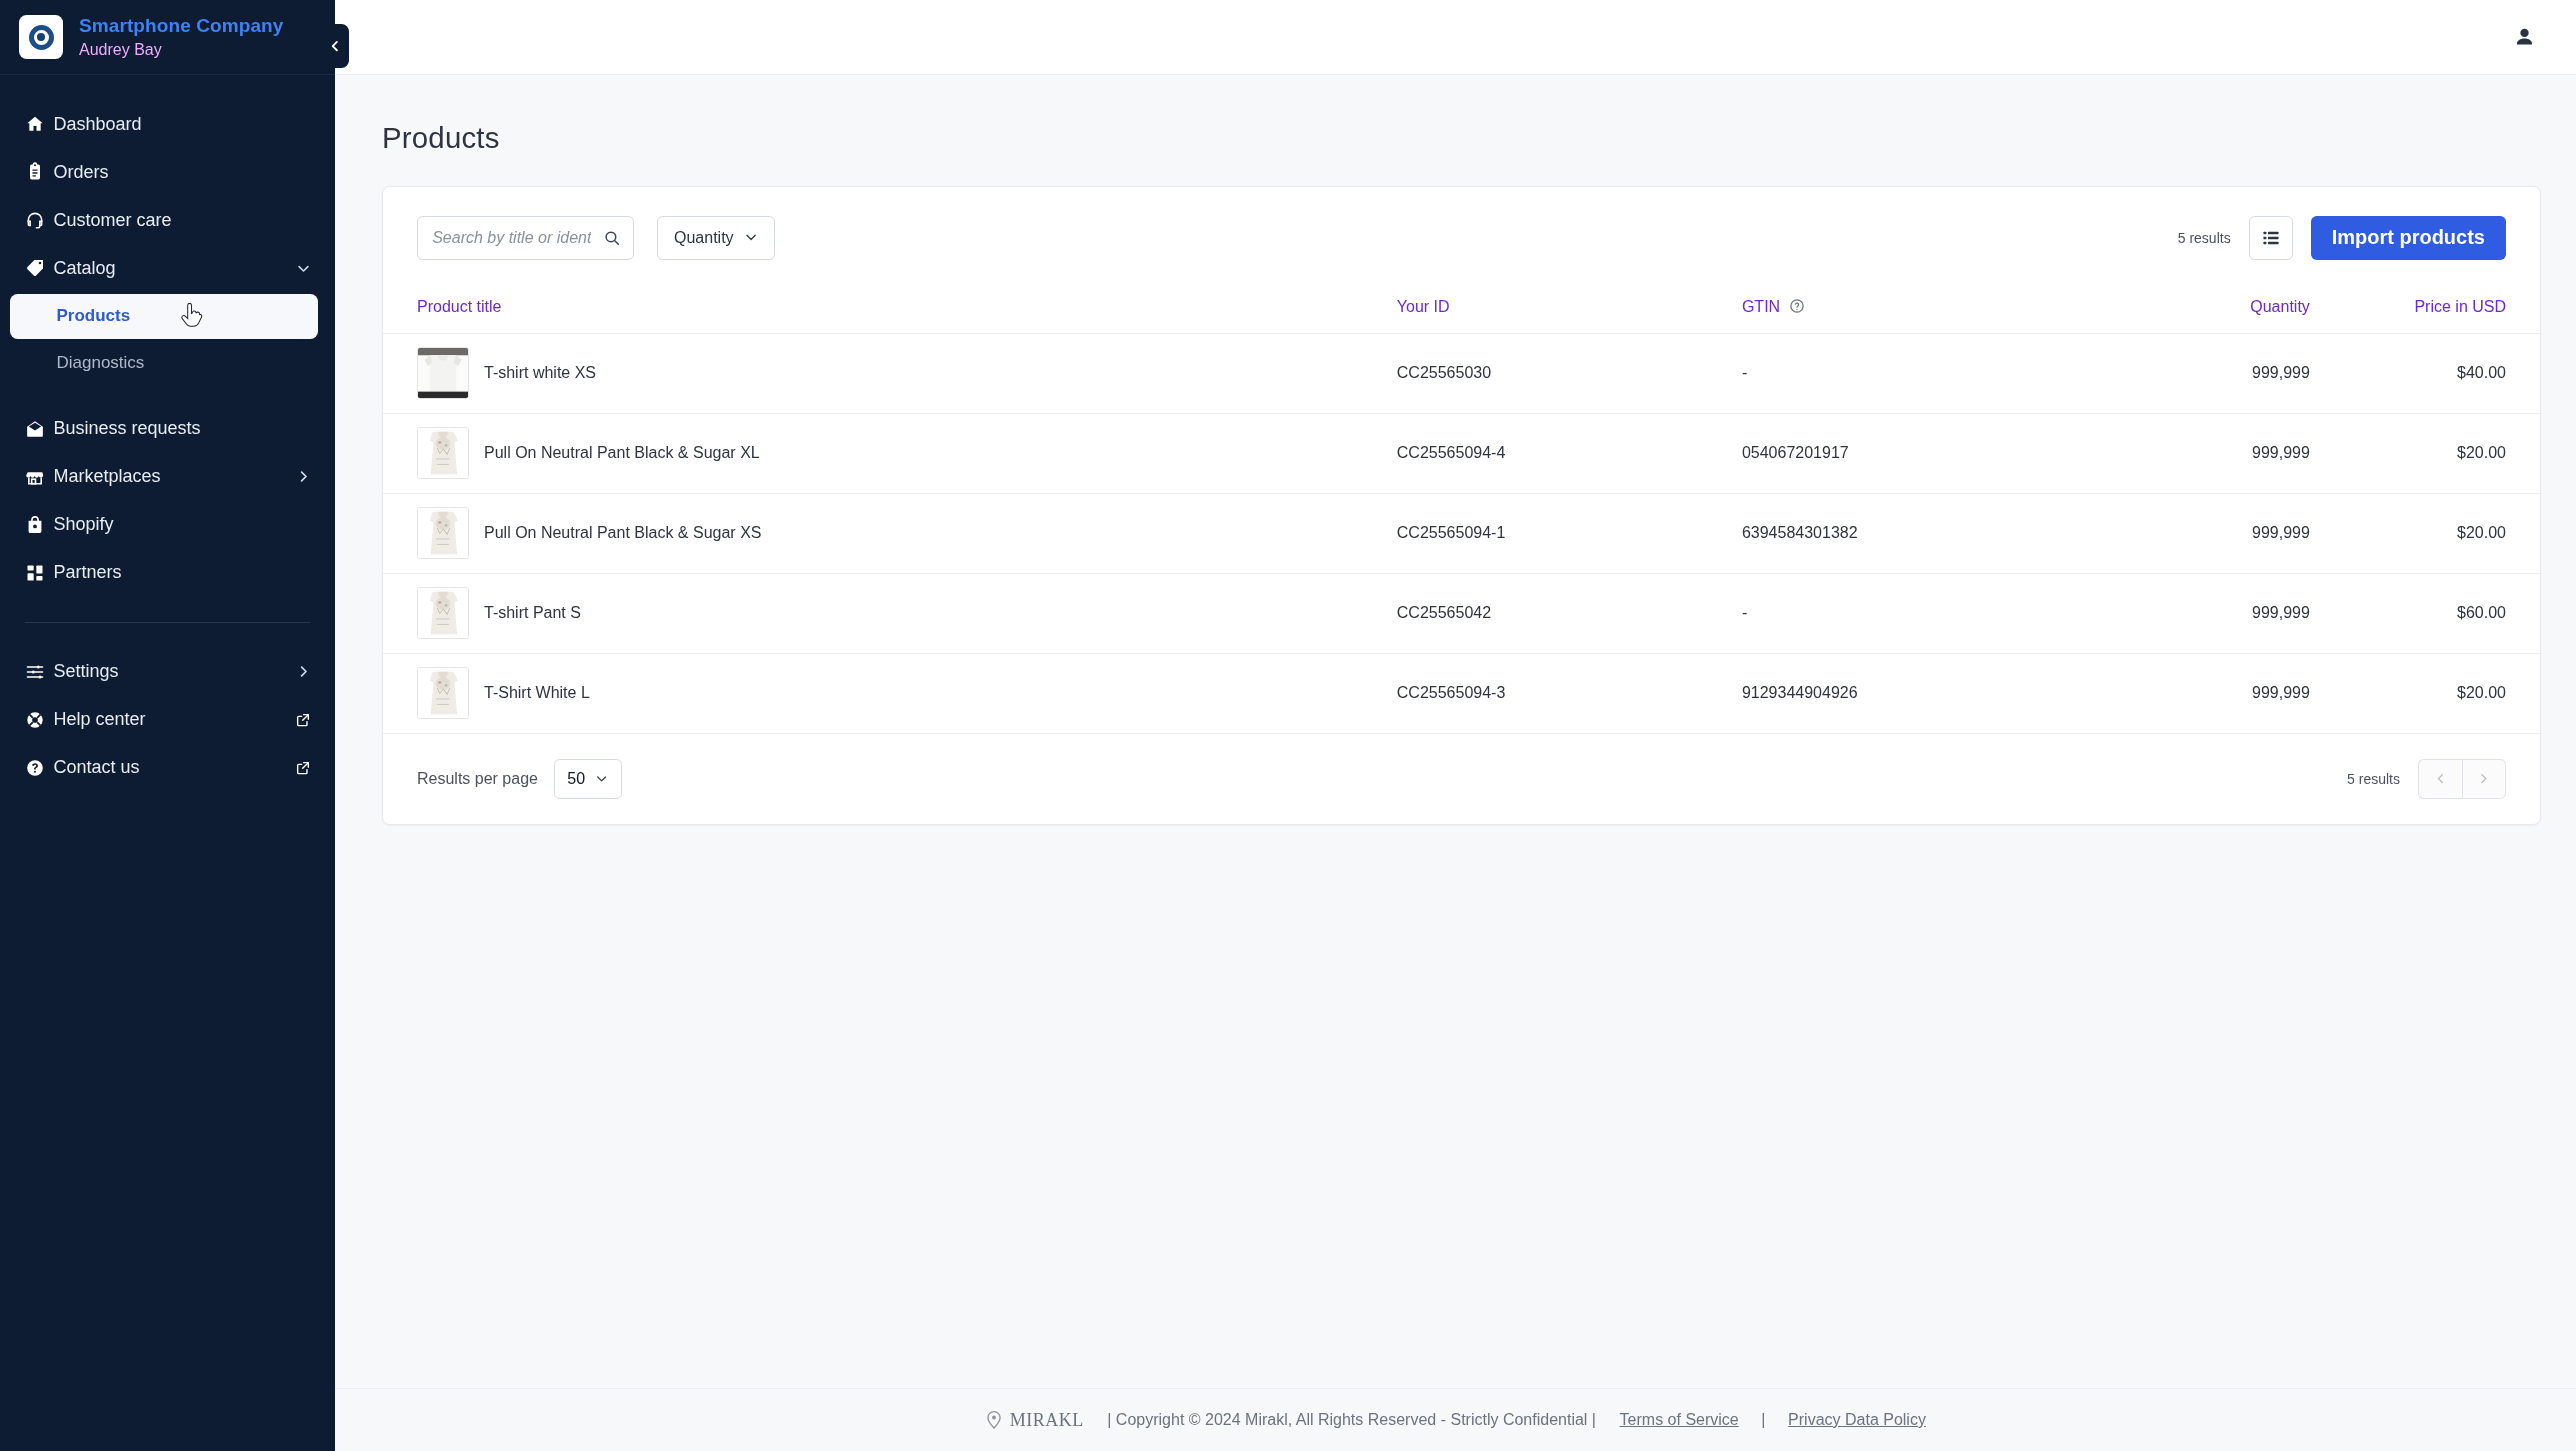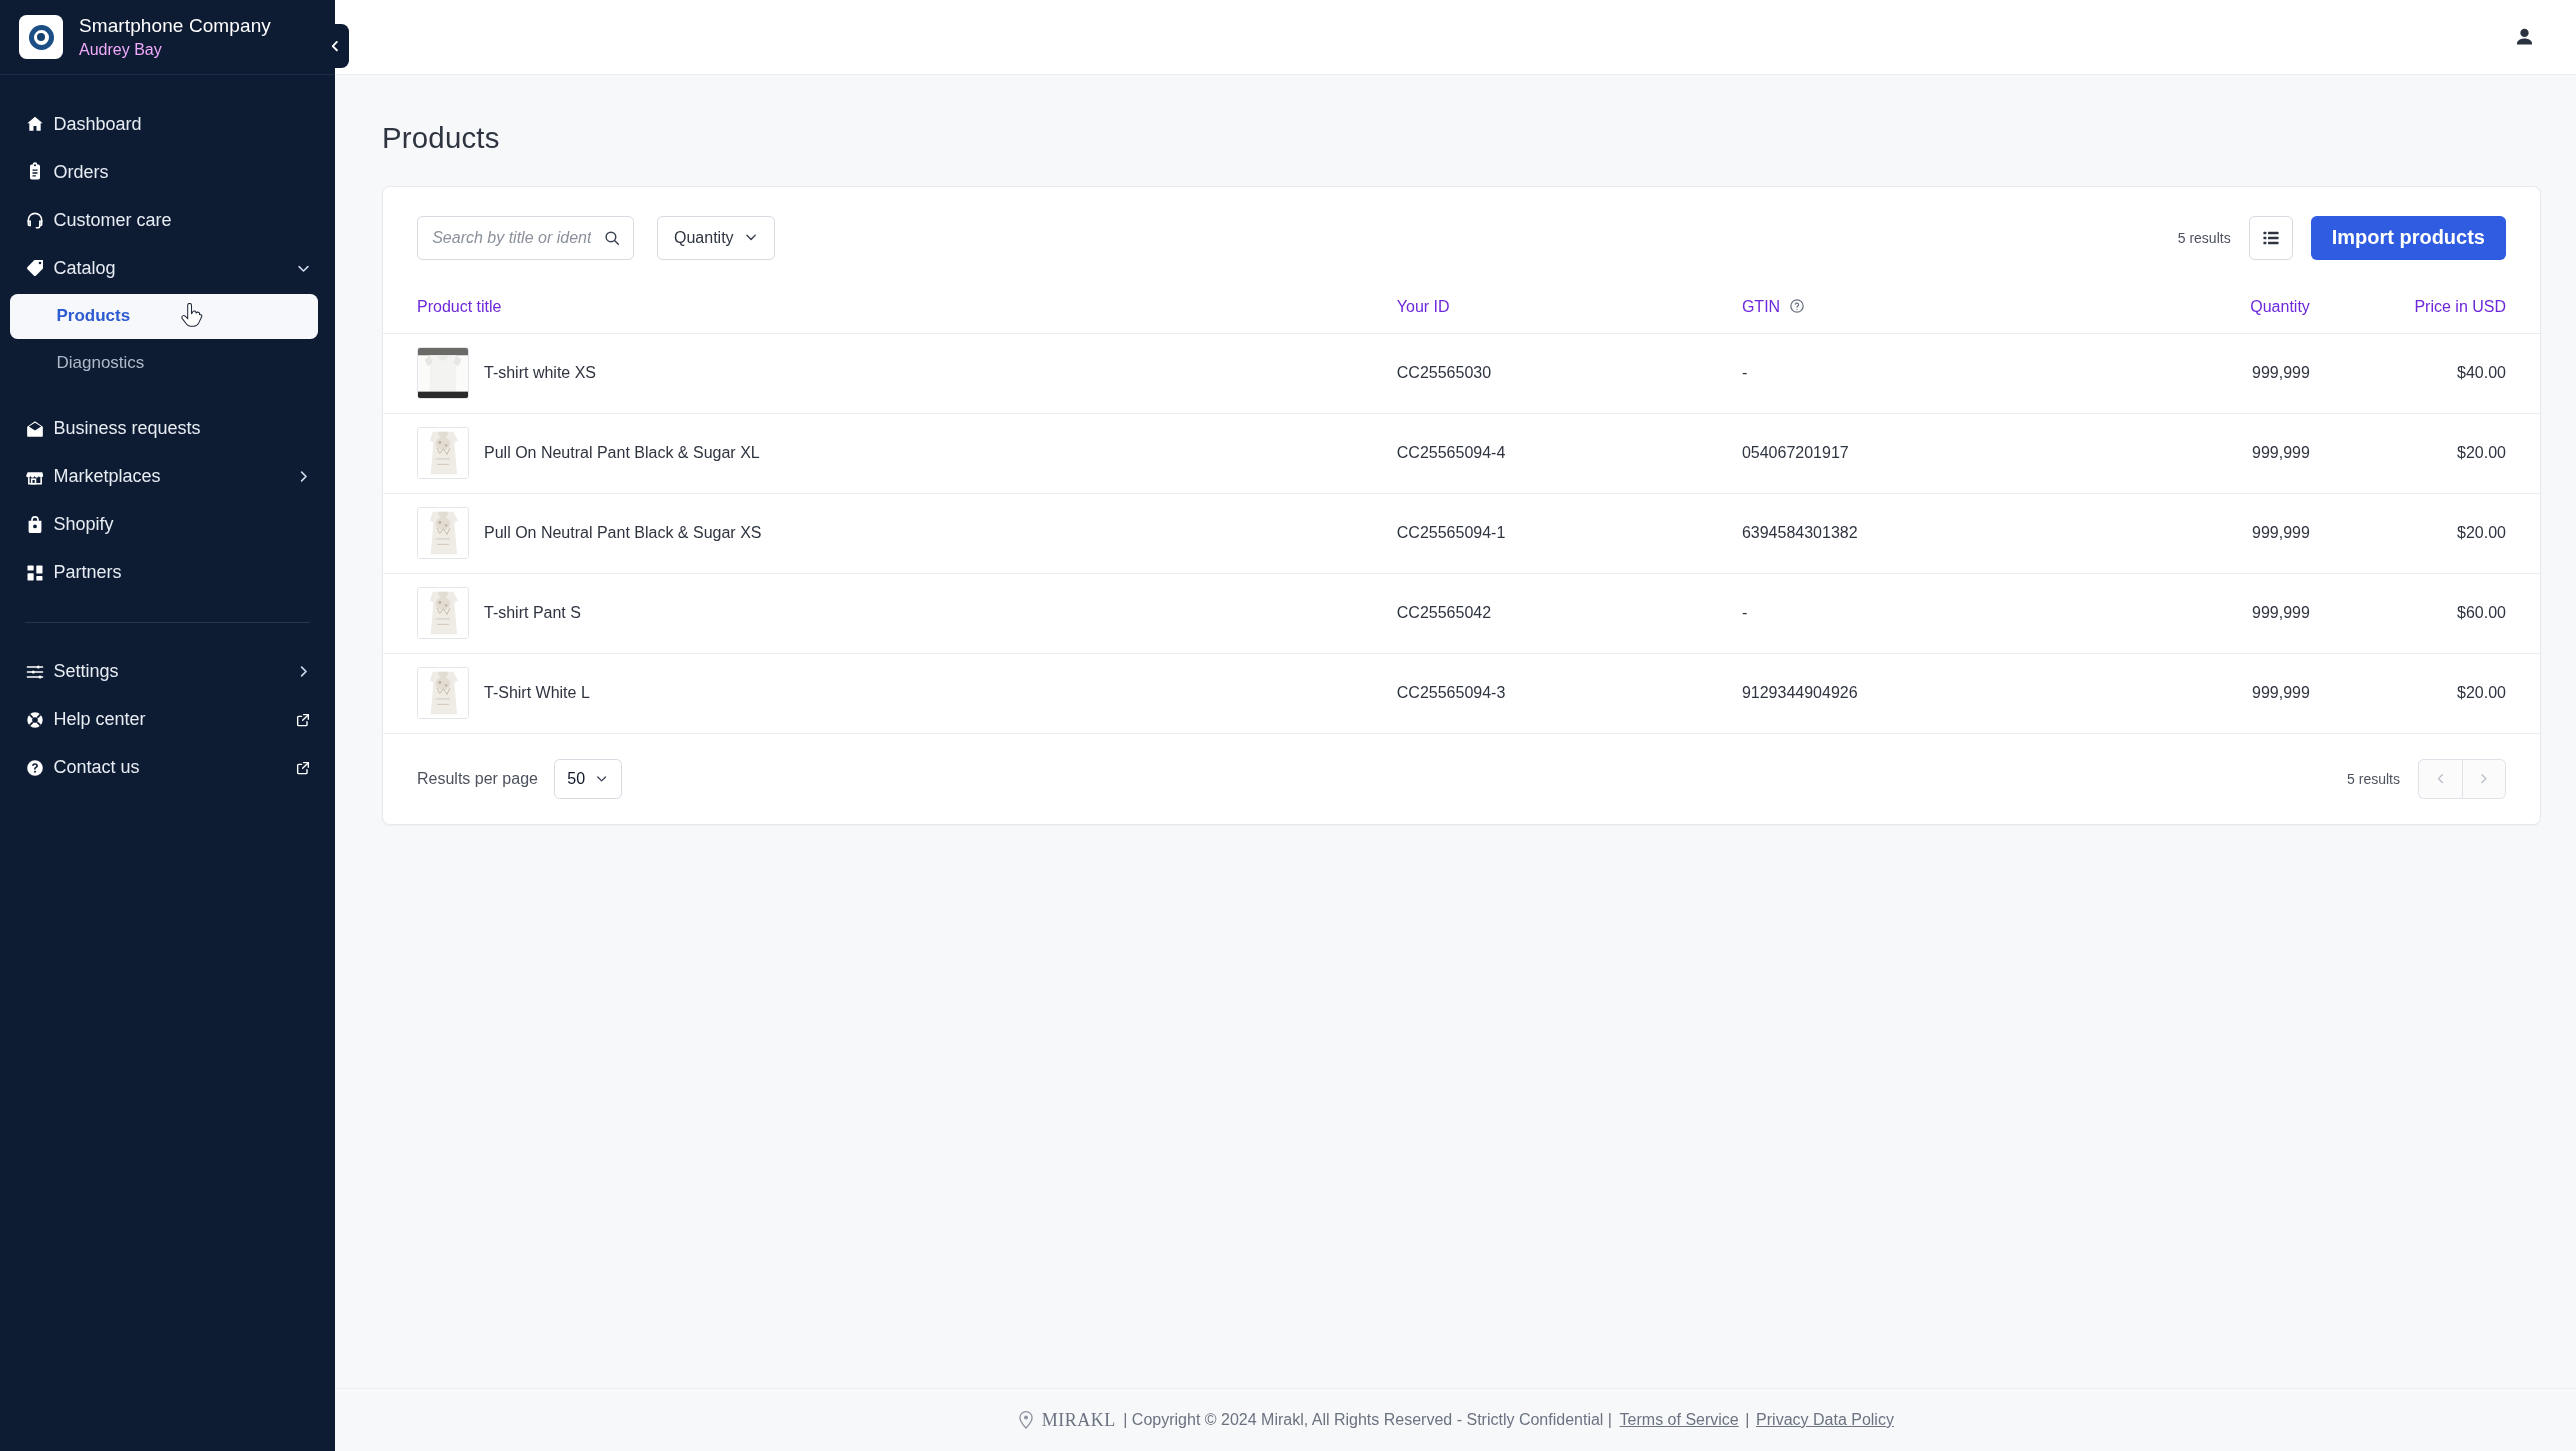--- a/index.html
+++ b/index.html
@@ -31,21 +31,21 @@
     display: flex; align-items: center; justify-content: center;
     flex-shrink: 0;
   }
   .sb-logo-ring {
     width: 25px; height: 25px; border-radius: 50%;
     border: 5.7px solid #1c4e86;
     display: flex; align-items: center; justify-content: center;
   }
   .sb-logo-dot { width: 8.5px; height: 8.5px; border-radius: 50%; background: #15406f; }
   .sb-brand { display: flex; flex-direction: column; justify-content: center; line-height: 1.25; }
-  .sb-company { color: #ffffff; font-size: 19px; font-weight: 400; letter-spacing: 0.1px; }
+  .sb-company { color: #3b82f6; font-size: 19px; font-weight: 700; letter-spacing: 0.1px; }
   .sb-user { color: #f0abfc; font-size: 16px; font-weight: 400; margin-top: 1.9px; }
 
   .sb-collapse {
     position: absolute; top: 24px; right: -14.2px;
     width: 28.5px; height: 44px;
     background: #0d1b33;
     border-radius: 0 7.6px 7.6px 0;
     display: flex; align-items: center; justify-content: center;
     color: #ffffff;
     z-index: 5;
@@ -232,21 +232,21 @@
     display: flex; align-items: center; justify-content: center;
     cursor: default; font-family: "Liberation Sans", sans-serif;
   }
   .pager button:first-child { border-radius: 5.7px 0 0 5.7px; border-right: none; }
   .pager button:last-child { border-radius: 0 5.7px 5.7px 0; }
   .pager svg { width: 13.3px; height: 13.3px; }
 
   .page-footer {
     height: 63px;
     display: flex; align-items: center; justify-content: center;
-    gap: 0px;
+    gap: 16px;
     font-size: 16px; color: #6b7280;
     border-top: 0.9px solid #eceef2;
     background: #f7f8fa;
     flex-shrink: 0;
   }
   .footer-logo { display: flex; align-items: center; gap: 6.6px; margin-right: 7.6px; }
   .footer-logo svg { width: 18px; height: 21px; color: #8d93a0; }
   .footer-logo .mk { font-size: 18px; letter-spacing: 0.5px; color: #6b7280; font-family: "Liberation Serif", serif; }
   .page-footer a { color: #6b7280; text-decoration: underline; }
   .fsep { margin: 0 6.6px; }

